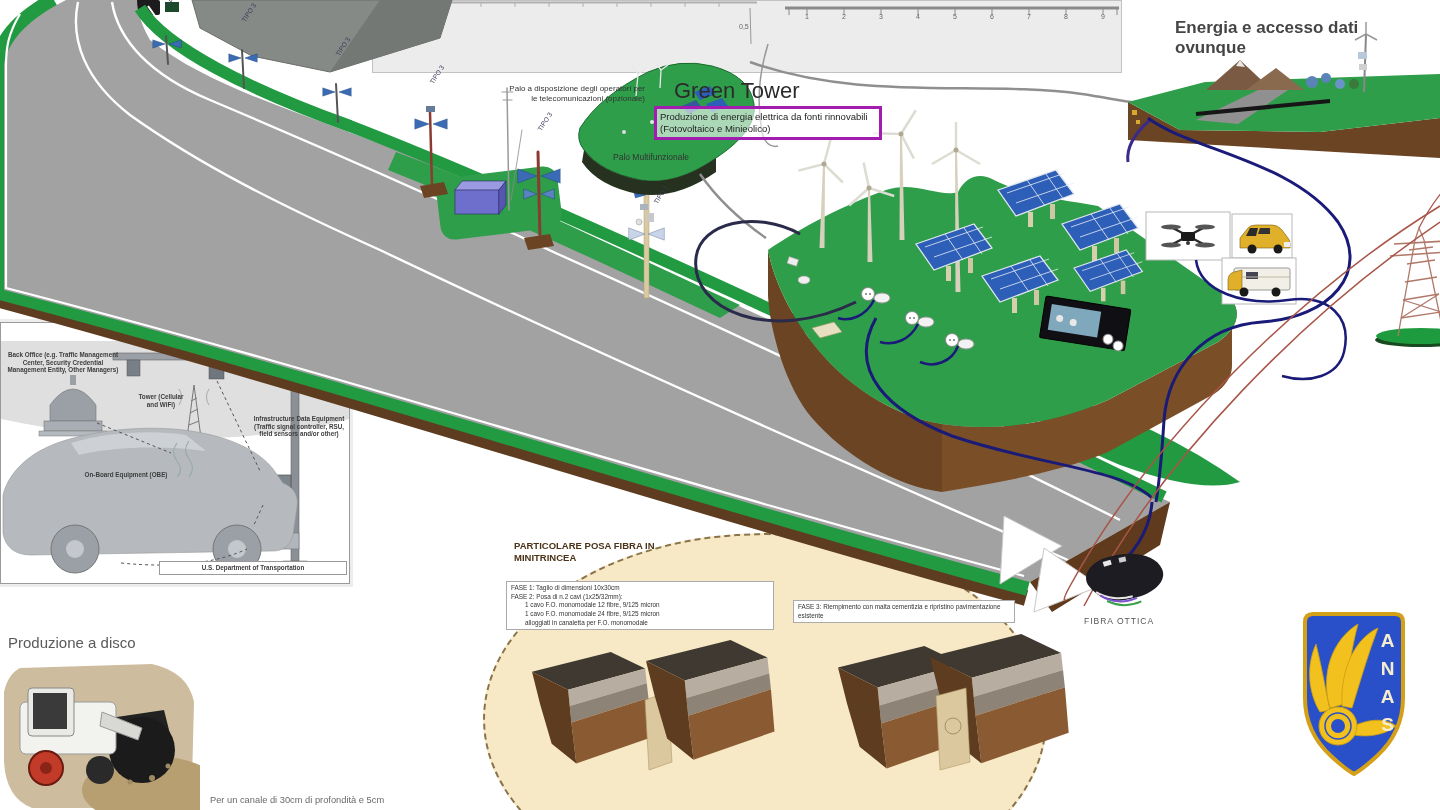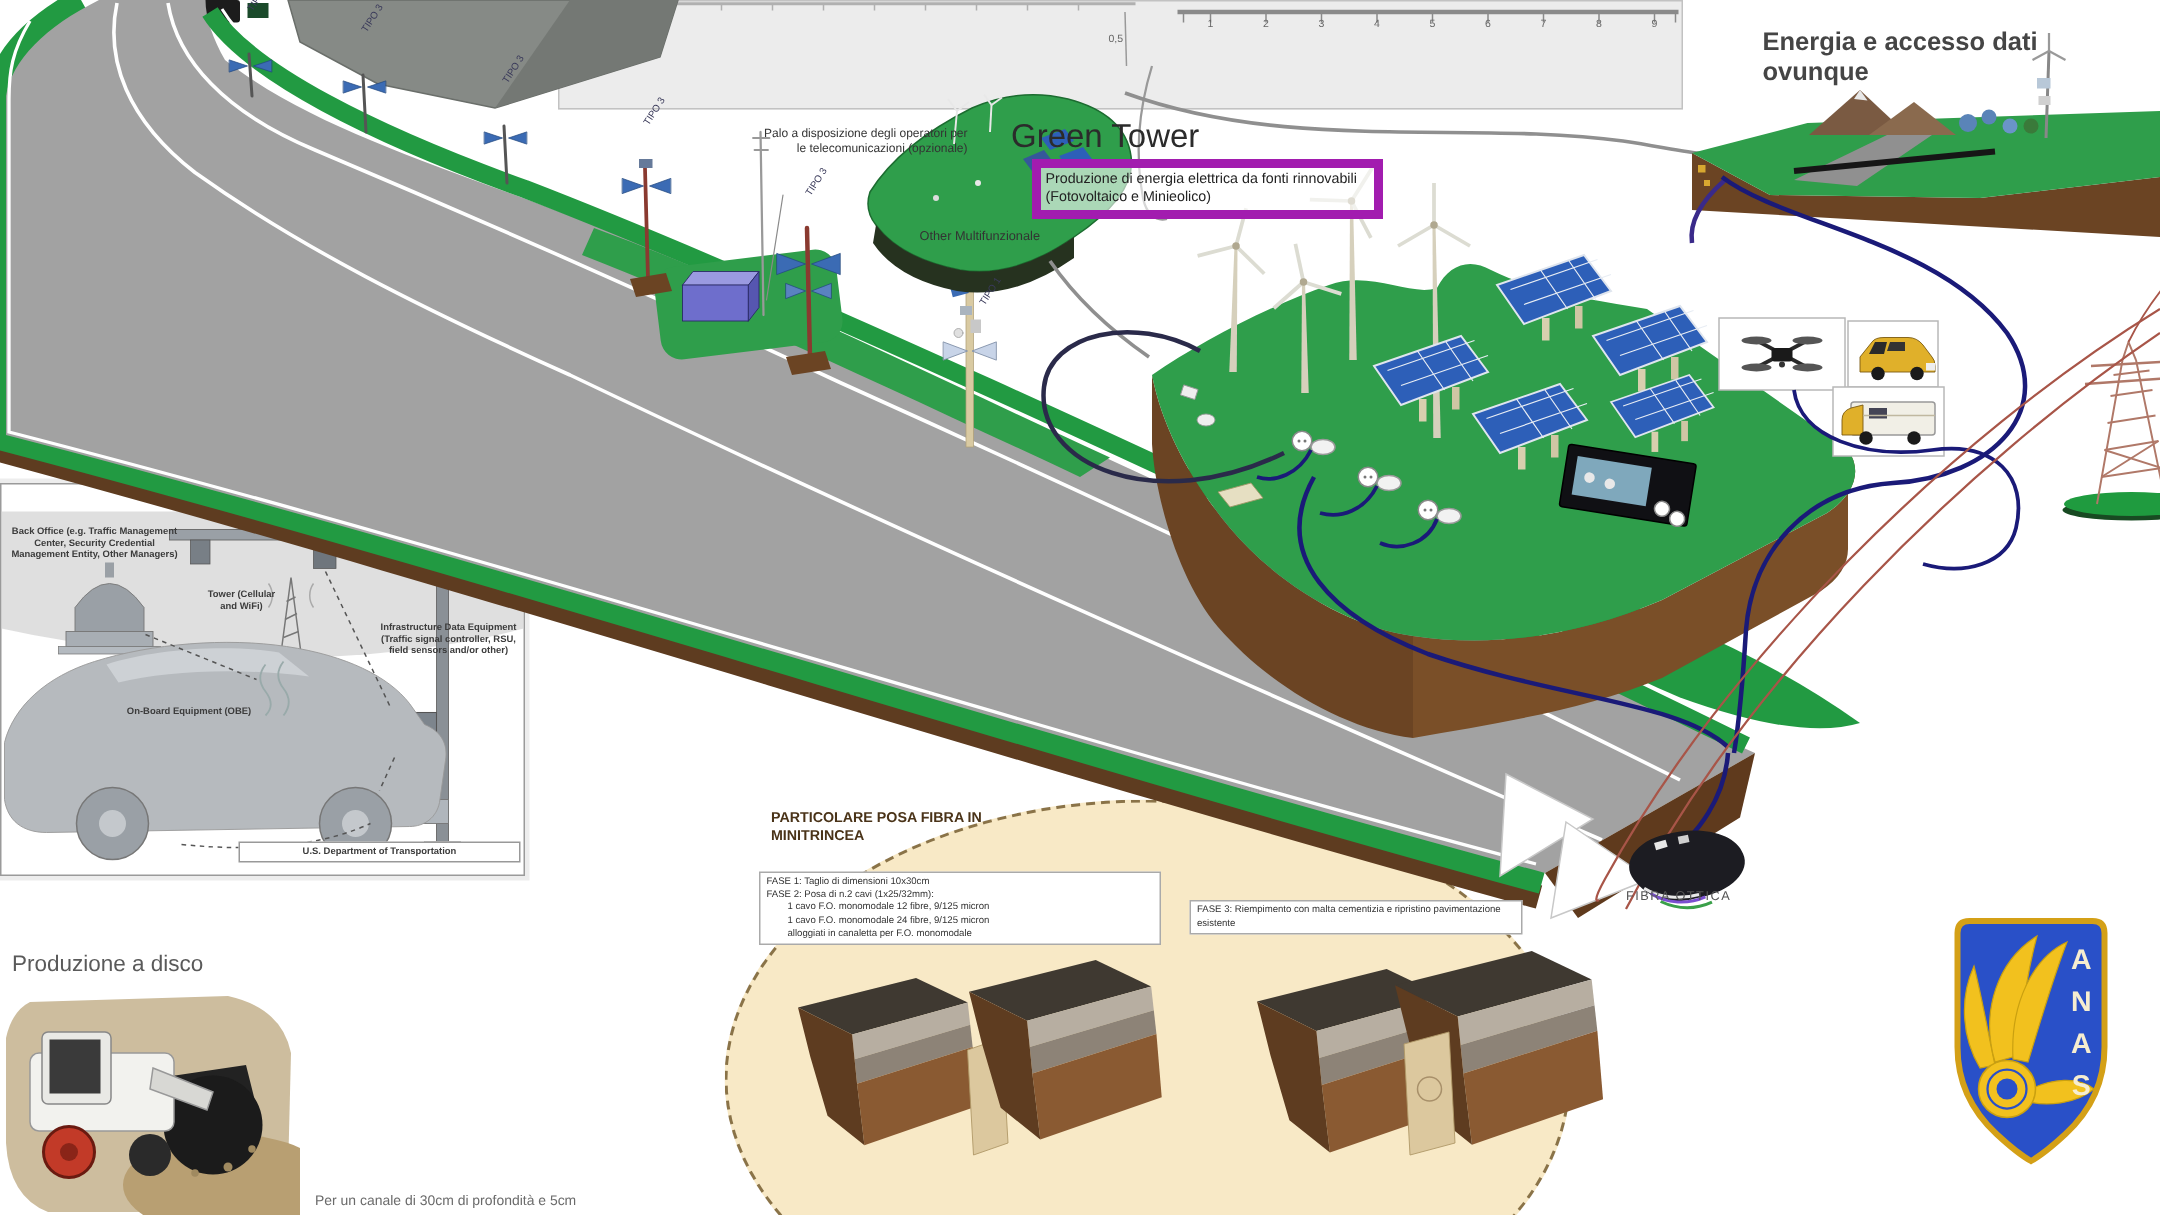--- a/index.html
+++ b/index.html
@@ -6,27 +6,27 @@
   #stage{position:relative;width:1440px;height:810px;overflow:hidden;background:#fff;
          font-family:"Liberation Sans",sans-serif;color:#333;}
   .abs{position:absolute;}
   .z1{z-index:1}.z2{z-index:2}.z3{z-index:3}
   
   #top-panel{left:372px;top:0;width:750px;height:73px;background:#ececec;border:1px solid #c2c2c2;box-sizing:border-box;}
   .tick-num{position:absolute;top:12px;width:10px;text-align:center;font-size:7px;color:#666;}
   #half-tick{position:absolute;left:366px;top:22px;font-size:7px;color:#666;}
   
   #gi-title{left:674px;top:78px;font-size:22px;color:#2b2b2b;}
-  #gi-sub{left:688px;top:106px;width:216px;font-size:9.5px;line-height:1.25;color:#222;border:6px solid #a21caf;padding:2px 3px;background:rgba(255,255,255,.6);}
+  #gi-sub{left:654px;top:106px;width:216px;font-size:9.5px;line-height:1.25;color:#222;border:3px solid #a21caf;padding:2px 3px;background:rgba(255,255,255,.6);}
   
   #telecom-label{left:505px;top:84px;width:140px;font-size:8px;line-height:1.3;color:#333;text-align:right;}
   #multi-label{left:613px;top:152px;font-size:8.5px;color:#333;}
   .tipo{font-size:6.5px;color:#3a3a5a;transform:rotate(-57deg);transform-origin:left bottom;white-space:nowrap;}
   #energy-caption{left:1175px;top:18px;width:225px;font-size:17px;line-height:1.18;font-weight:700;color:#454545;}
-  #fiber-label{left:1084px;top:592px;font-size:8.5px;letter-spacing:1px;color:#555;}
+  #fiber-label{left:1084px;top:616px;font-size:8.5px;letter-spacing:1px;color:#555;}
   
   #usdot{left:0;top:322px;width:350px;height:262px;background:#fff;border:1px solid #9a9a9a;box-shadow:0 0 0 3px #ededed;box-sizing:border-box;}
   #usdot .lbl{position:absolute;font-size:6.3px;line-height:1.22;font-weight:700;color:#3c3c3c;text-align:center;}
   #usdot-title{right:4px;top:2px;width:190px;text-align:center;}
   #usdot-footer{left:158px;top:238px;width:182px;border:1px solid #999;background:#fff;padding:2px 2px;font-size:6.8px;}
   
   #exc-title{left:8px;top:634px;font-size:15px;color:#5a5a5a;}
   #exc-photo{left:2px;top:662px;width:198px;height:148px;z-index:1;}
   #exc-p1{left:210px;top:712px;width:226px;font-size:9.3px;line-height:1.45;color:#6a6a6a;}
   #exc-p2{left:210px;top:795px;width:240px;font-size:9.3px;color:#6a6a6a;}
@@ -489,21 +489,21 @@
     <use href="#tb" transform="translate(838,646) scale(0.9)"></use>
     <use href="#tb" transform="translate(930,634) scale(0.95)"></use>
     <polygon points="936,696 966,688 970,762 940,770" fill="#dcc89e" stroke="#b09868" stroke-width="0.6"></polygon>
     <circle cx="953" cy="726" r="8" fill="none" stroke="#a8906a"></circle>
   </g>
 </svg>
 
 <div class="abs z3" id="gi-title">Green Tower</div>
 <div class="abs z3" id="gi-sub">Produzione di energia elettrica da fonti rinnovabili (Fotovoltaico e Minieolico)</div>
 <div class="abs z3" id="telecom-label">Palo a disposizione degli operatori per le telecomunicazioni (opzionale)</div>
-<div class="abs z3" id="multi-label">Other Multifunzionale</div>
+<div class="abs z3" id="multi-label">Palo Multifunzionale</div>
 
 <div class="abs z3 tipo" style="left:170px;top:2px">TIPO 3</div>
 <div class="abs z3 tipo" style="left:246px;top:16px">TIPO 3</div>
 <div class="abs z3 tipo" style="left:340px;top:50px">TIPO 3</div>
 <div class="abs z3 tipo" style="left:434px;top:78px">TIPO 3</div>
 <div class="abs z3 tipo" style="left:542px;top:125px">TIPO 3</div>
 <div class="abs z3 tipo" style="left:658px;top:198px">TIPO 1</div>
 
 <div class="abs z3" id="energy-caption">Energia e accesso dati ovunque</div>
 <div class="abs z3" id="fiber-label">FIBRA OTTICA</div>

